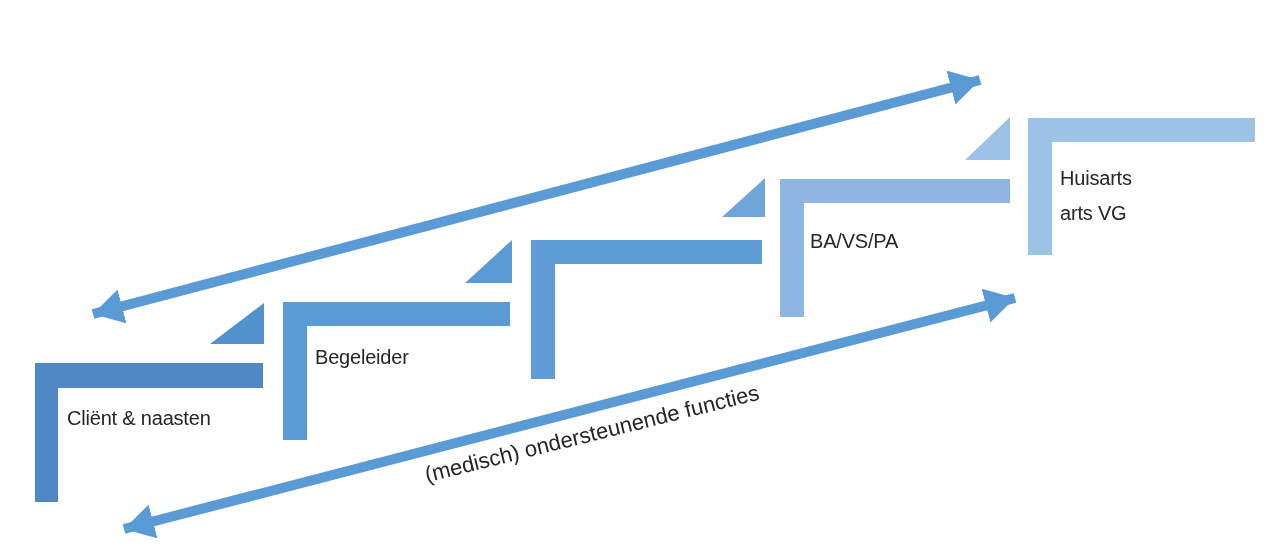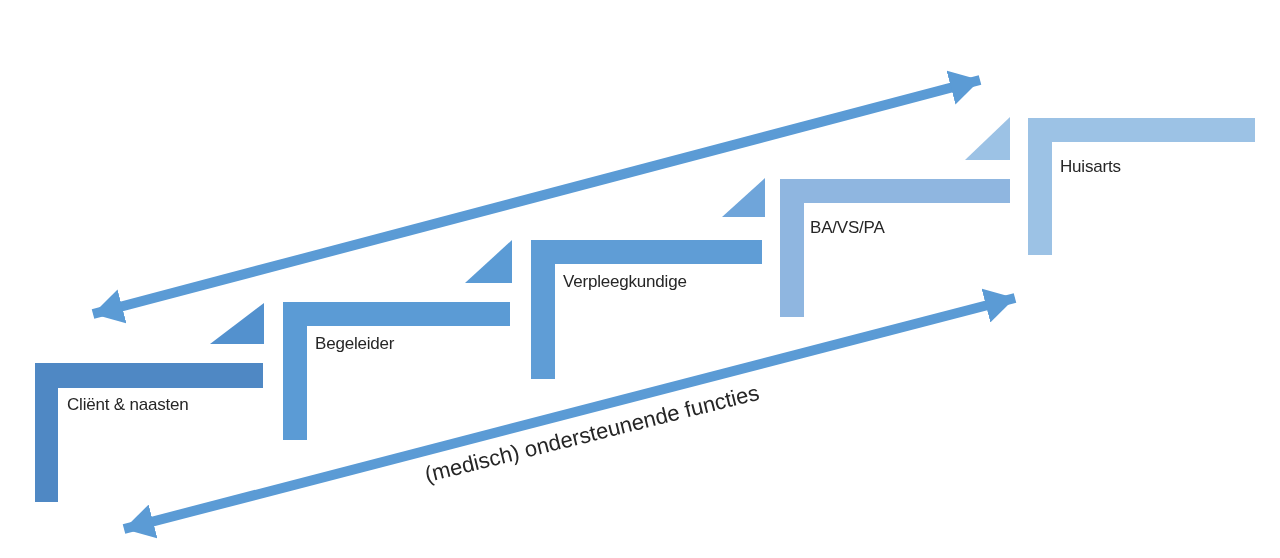--- a/index.html
+++ b/index.html
@@ -17,24 +17,25 @@
   }
   .diagram-svg {
     position: absolute;
     left: 0;
     top: 0;
     width: 1280px;
     height: 558px;
   }
   .step-label {
     position: absolute;
-    font-size: 17px;
+    font-size: 20px;
     color: #262626;
     white-space: nowrap;
     letter-spacing: -0.2px;
+    margin-top: 12px;
   }
   .lbl-client        { left: 67px;  top: 395px; }
   .lbl-begeleider    { left: 315px; top: 334px; }
   .lbl-verpleeg      { left: 563px; top: 272px; }
   .lbl-bavspa        { left: 810px; top: 218px; }
   .lbl-huisarts-block{ left: 1060px; top: 149px; line-height: 35px; }
   .lbl-huisarts-block div { white-space: nowrap; }
   .support-label {
     position: absolute;
     left: 402px;
@@ -90,22 +91,22 @@
     <polygon points="765,178 765,217 722,217" fill="#6fa5da"></polygon>
     <polygon points="1010,117 1010,160 965,160" fill="#9cc2e5"></polygon>
 
     <line x1="93" y1="314" x2="980" y2="80" stroke-width="10" marker-start="url(#ah)" marker-end="url(#ah)" stroke="#5b9bd5"></line>
 
     <line x1="124" y1="529" x2="1015" y2="298" stroke-width="10" marker-start="url(#ah)" marker-end="url(#ah)" stroke="#5b9bd5"></line>
   </svg>
 
   <div class="step-label lbl-begeleider">Begeleider</div>
   <div class="step-label lbl-client">Cliënt &amp; naasten</div>
-  <div class="step-label lbl-verpleeg">Verpleegkundige</div>
   <div class="step-label lbl-bavspa">BA/VS/PA</div>
 
   <div class="step-label lbl-huisarts-block">
     <div>Huisarts</div>
+    <div>arts VG</div>
   </div>
 
   <div class="support-label">(medisch) ondersteunende functies</div>
 
 </div>
 
 </body></html>

